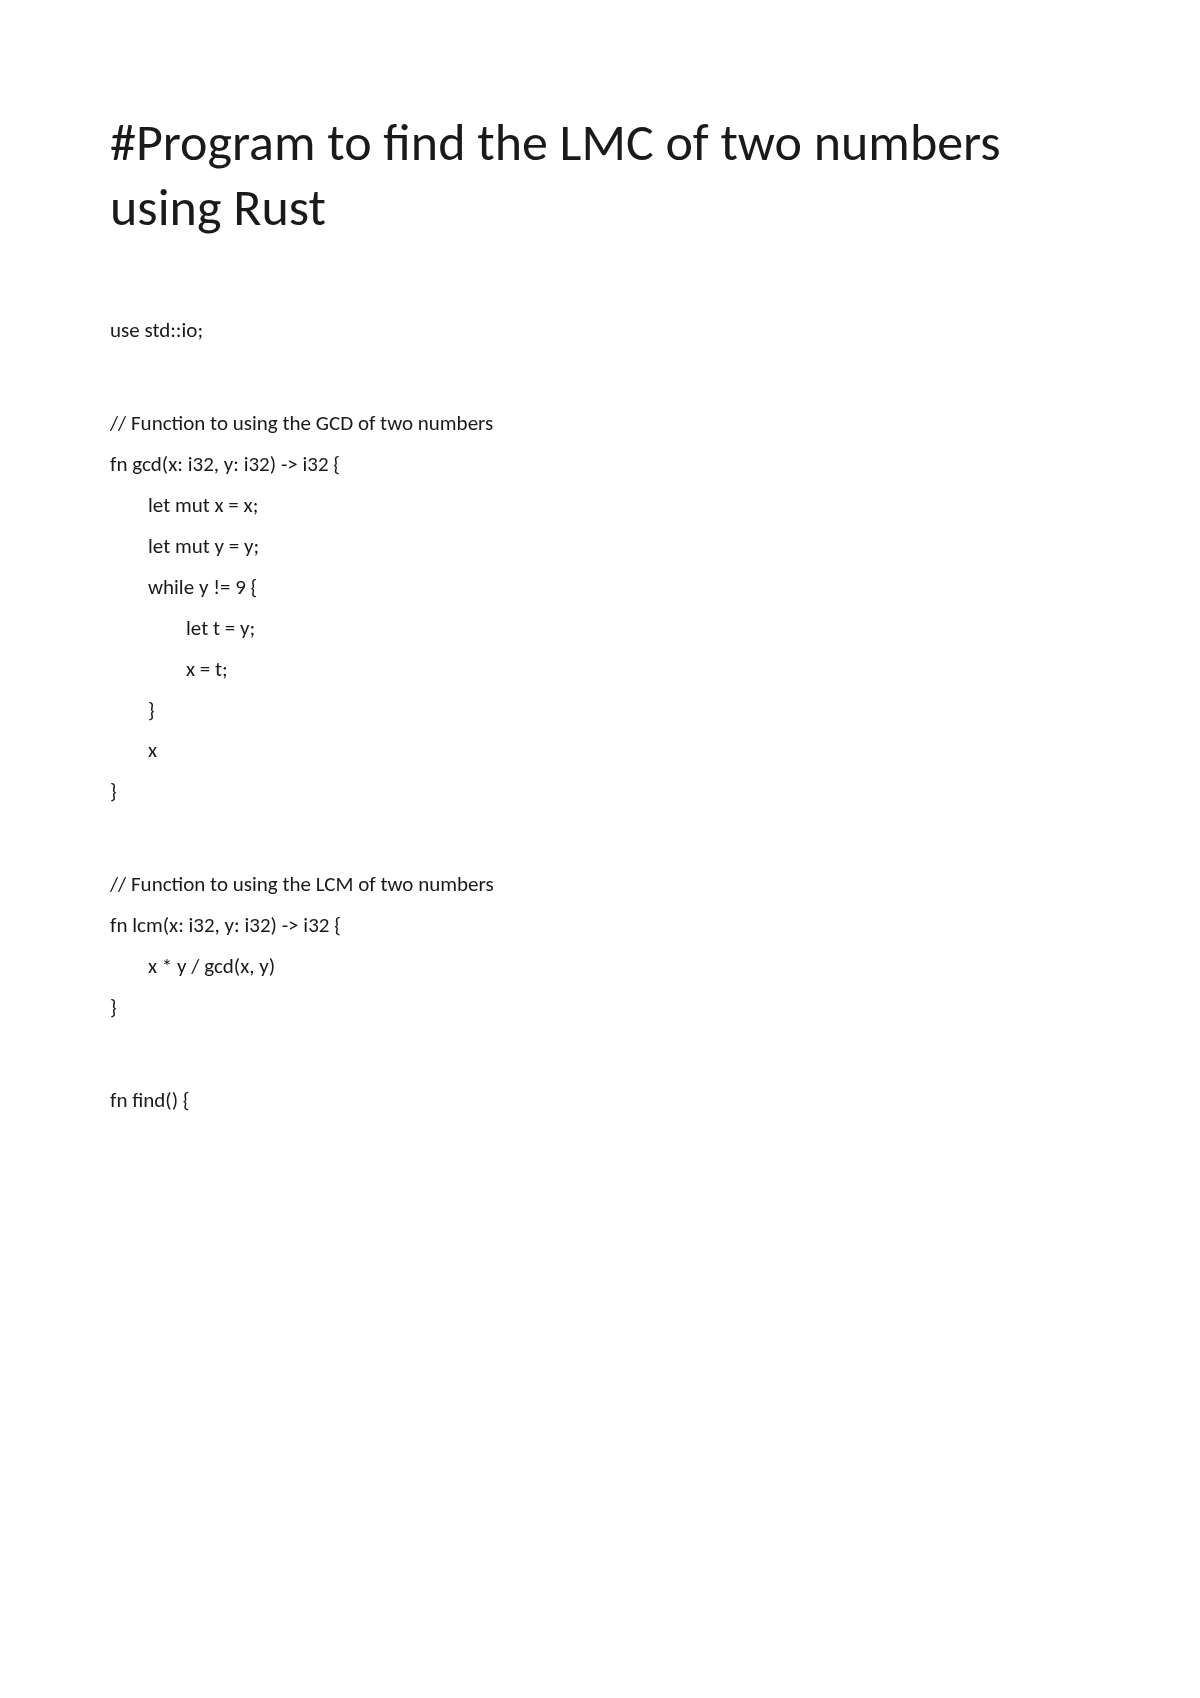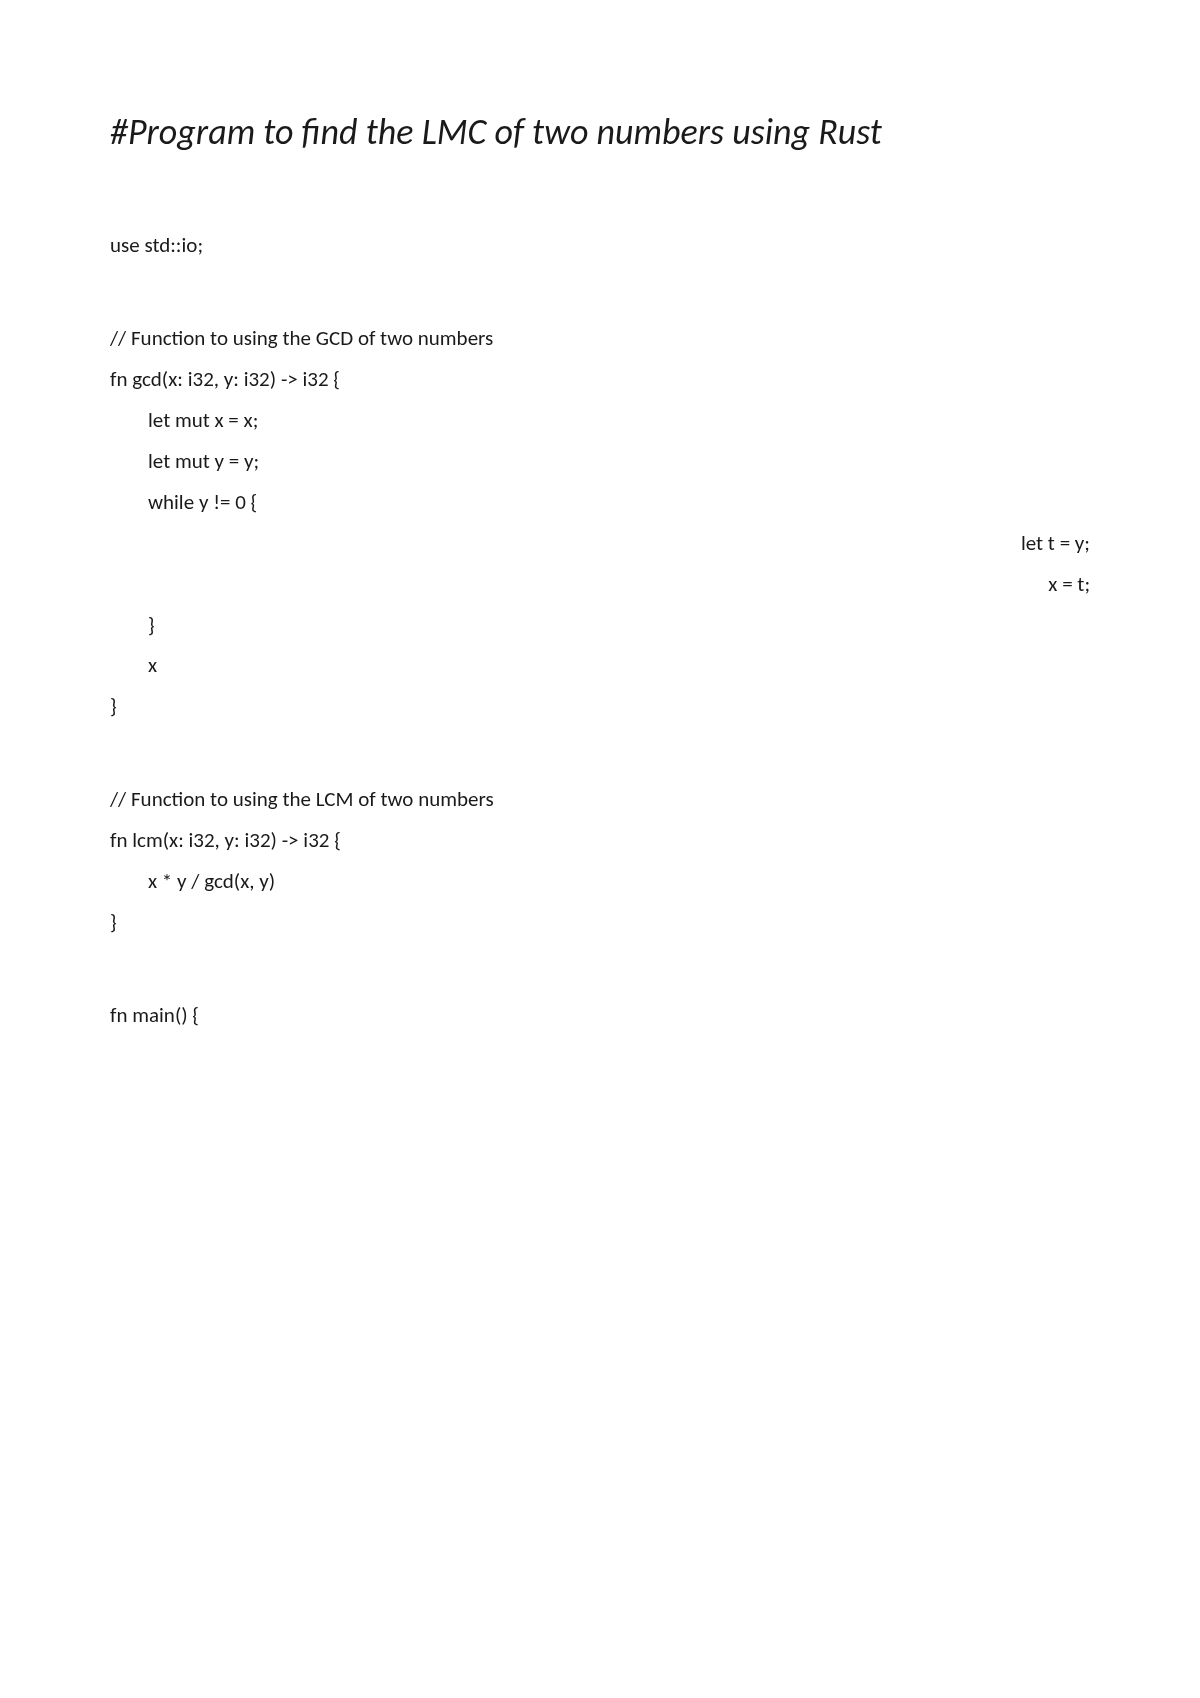--- a/index.html
+++ b/index.html
@@ -9,65 +9,63 @@
     }
     body {
       width: 1200px;
       height: 1698px;
       background: #ffffff;
       font-family: Calibri, "Segoe UI", Arial, sans-serif;
       color: #1a1a1a;
       padding: 110px 110px 0 110px;
     }
     .title {
-      font-size: 36px;
+      font-size: 52px;
       font-weight: 400;
       line-height: 1.25;
       margin-bottom: 70px;
       letter-spacing: 0px;
-      font-style: italic;
     }
     .code-block {
       font-size: 21px;
       line-height: 1.95;
       font-weight: 400;
       letter-spacing: 0px;
     }
     .code-line {
       white-space: pre;
     }
     .blank-line {
       height: 52px;
     }
     .indent1 {
       padding-left: 38px;
     }
     .indent2 {
       padding-left: 76px;
-      text-align: right;
     }
   </style>
 </head>
 <body>
 
 <h1 class="title">#Program to find the LMC of two numbers using Rust</h1>
 
 <div class="code-block">
   <div class="code-line">use std::io;</div>
   <div class="blank-line"></div>
   <div class="code-line">// Function to using the GCD of two numbers</div>
   <div class="code-line">fn gcd(x: i32, y: i32) -&gt; i32 {</div>
   <div class="code-line indent1">let mut x = x;</div>
   <div class="code-line indent1">let mut y = y;</div>
-  <div class="code-line indent1">while y != 0 {</div>
+  <div class="code-line indent1">while y != 9 {</div>
   <div class="code-line indent2">let t = y;</div>
   <div class="code-line indent2">x = t;</div>
   <div class="code-line indent1">}</div>
   <div class="code-line indent1">x</div>
   <div class="code-line">}</div>
   <div class="blank-line"></div>
   <div class="code-line">// Function to using the LCM of two numbers</div>
   <div class="code-line">fn lcm(x: i32, y: i32) -&gt; i32 {</div>
   <div class="code-line indent1">x * y / gcd(x, y)</div>
   <div class="code-line">}</div>
   <div class="blank-line"></div>
-  <div class="code-line">fn main() {</div>
+  <div class="code-line">fn find() {</div>
 </div>
 
 </body></html>

